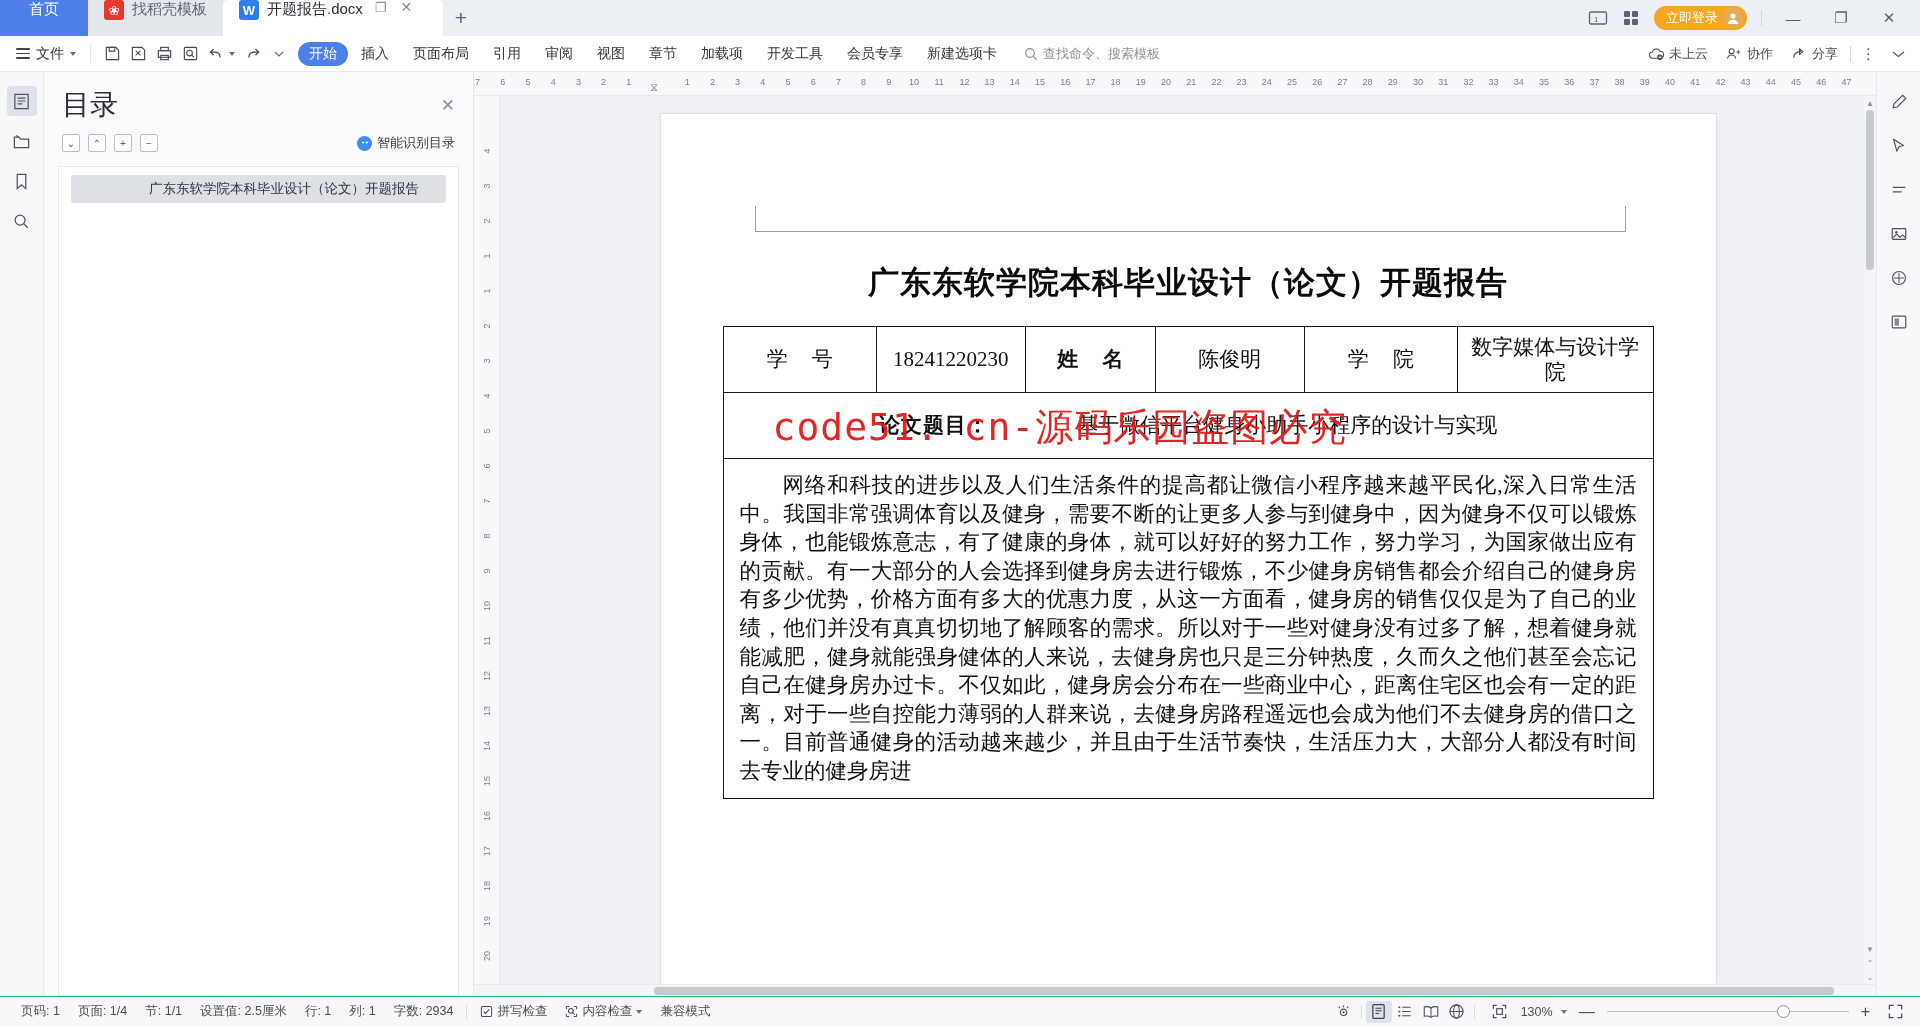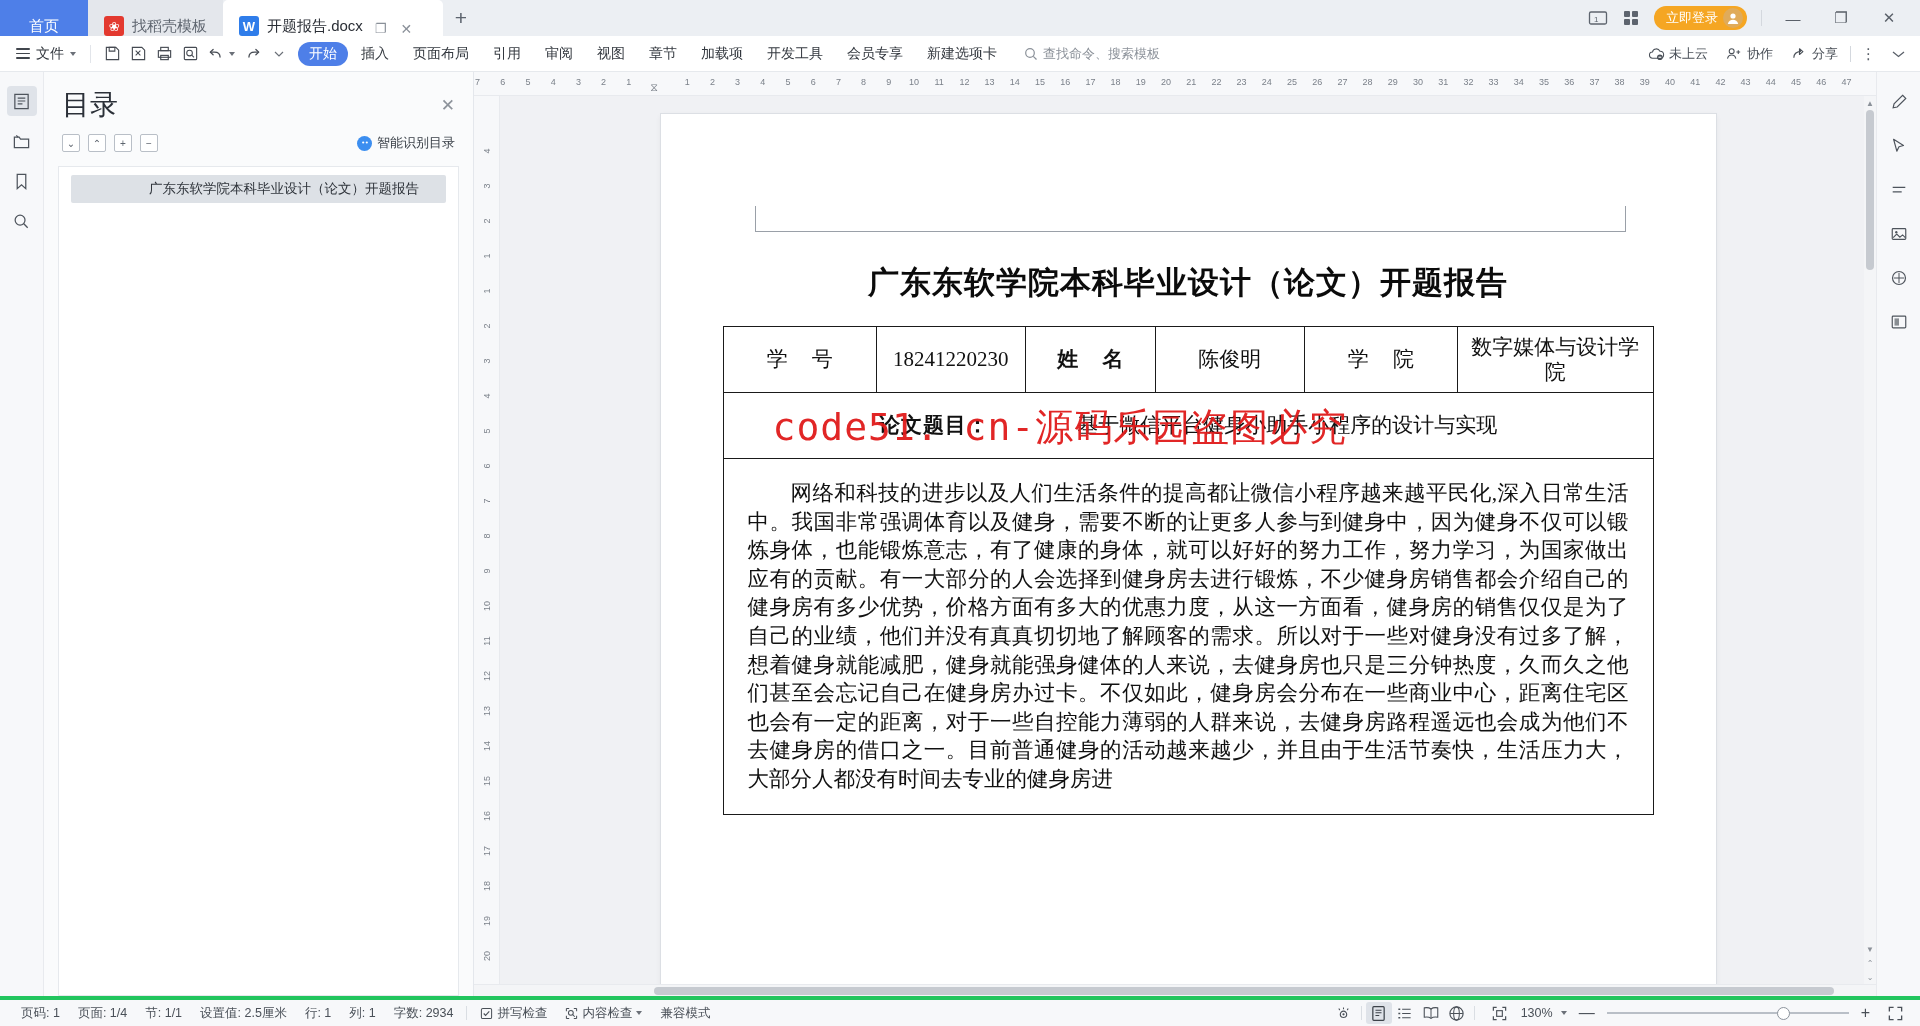--- a/index.html
+++ b/index.html
@@ -12,21 +12,21 @@
     -webkit-font-smoothing: antialiased;
   }
   .app { width: 1920px; height: 1026px; display: flex; flex-direction: column; background:#f5f6f8; }
 
   
   .tabbar {
     height: 36px; background: #eceff3; display: flex; align-items: flex-end;
     position: relative; flex: 0 0 36px;
   }
   .tab {
-    height: 36px; display: flex; align-items: flex-end; gap: 8px;
+    height: 36px; display: flex; align-items: flex-start; gap: 8px;
     padding: 0 16px; font-size: 15px; color: #43484f; cursor: default;
     position: relative; max-width: 220px;
   }
   .tab.home { background:#4e7fe8; color:#fff; width: 88px; justify-content:center; padding:0; font-size:15px;}
   .tab.inactive { background:#e4e7ec; color:#5d646e; }
   .tab.active { background:#ffffff; color:#2b2f36; border-top-left-radius:5px; border-top-right-radius:5px;}
   .tab .tabicon { width:20px; height:20px; border-radius:3px; display:inline-flex; align-items:center; justify-content:center; font-size:13px; color:#fff; font-weight:bold; flex:0 0 20px;}
   .tab .tabicon.red { background:#e3392f; }
   .tab .tabicon.blue { background:#2f7dea; }
   .tab .tablabel { white-space:nowrap; overflow:hidden; text-overflow:ellipsis; }
@@ -98,42 +98,42 @@
   .hdr-rule { height:26px; border-bottom:1px solid #9aa0a8; margin: 34px 28px 0 32px; border-left:1px solid #9aa0a8; border-right:1px solid #9aa0a8; border-top:none;}
   .doc-title { text-align:center; font-size:31px; font-weight:bold; color:#0b0b0b; margin:30px 0 22px 0; letter-spacing:1px; font-family:"Liberation Serif","DejaVu Serif",serif;}
   table.infotbl { border-collapse:collapse; width:100%; table-layout:fixed; }
   table.infotbl td { border:1px solid #1a1a1a; text-align:center; font-size:21px; color:#111; padding:7px 4px; height:66px; vertical-align:middle; line-height:1.18;}
   td.lbl { letter-spacing:0.45em; text-indent:0.45em; }
   td.lblb { font-weight:bold; letter-spacing:0; }
   td.titlerow { text-align:left; padding-left:12px; letter-spacing:0; height:54px; }
   .titlerow b { font-weight:bold; letter-spacing:0.05em;}
   .titlerow .tv { padding-left:88px; }
   .sec-head { font-size:22px; font-weight:bold; color:#111; margin:10px 0 2px 2px;}
-  .body-p { font-size:21.5px; color:#111; line-height:1.33; text-align:justify; text-indent:2em; margin:12px;font-family:Liberation Serif, serif; }
+  .body-p { font-size:21.5px; color:#111; line-height:1.33; text-align:justify; text-indent:2em; margin:4px;font-family:Liberation Serif, serif; }
   .body-box { border:1px solid #1a1a1a; border-top:none; padding:8px 12px 8px 12px; }
   .watermark {
     position:absolute; left:112px; top:288px; font-size:38px; color:#e01b1b;
     font-family:"DejaVu Sans Mono","Liberation Mono",monospace; white-space:nowrap; pointer-events:none;
     letter-spacing:1px; z-index:5; opacity:.95;
   }
 
   
   .rrail { width:44px; background:#f7f8fa; border-left:1px solid #e8eaee; display:flex; flex-direction:column; align-items:center; padding-top:16px; gap:16px;}
   .rrail-btn { width:28px;height:28px;display:flex;align-items:center;justify-content:center;color:#4e545c;}
 
   
   .vscroll { position:absolute; right:0; top:0; bottom:0; width:12px; background:#f4f5f7; }
   .vscroll .thumb { position:absolute; top:14px; left:2px; width:8px; height:160px; background:#c6cad0; border-radius:4px;}
   .vs-arrow { position:absolute; left:0; width:12px; height:14px; display:flex; align-items:center; justify-content:center; color:#8b9199; font-size:8px;}
   .hscroll { height:12px; background:#f4f5f7; position:relative; border-top:1px solid #e8eaee;}
   .hscroll .thumb { position:absolute; left:180px; top:2px; height:8px; width:1180px; background:#c6cad0; border-radius:4px;}
 
   
   .status {
-    height:30px; background:#f7f8fa; border-top:4px solid #22c55e; display:flex; align-items:center;
+    height:30px; background:#f7f8fa; border-top:1px solid #22c55e; display:flex; align-items:center;
     padding: 0 12px; font-size:12.5px; color:#4a5058; flex:0 0 30px; gap:0;
   }
   .st-item { padding: 0 9px; white-space:nowrap; display:flex; align-items:center; gap:4px;}
   .st-sep { width:1px; height:14px; background:#dadee3; margin:0 4px;}
   .status-right { margin-left:auto; display:flex; align-items:center; gap:0; }
   .view-btn { width:26px;height:22px;display:flex;align-items:center;justify-content:center;color:#4a5058;border-radius:3px;}
   .view-btn.active { background:#dfe3e9; }
   .zoomctl { display:flex; align-items:center; gap:8px; padding-left:8px;}
   .zoom-slider { width:242px; height:14px; position:relative; display:flex; align-items:center;}
   .zoom-slider .track { height:1.5px; background:#b9bfc7; width:100%; }

